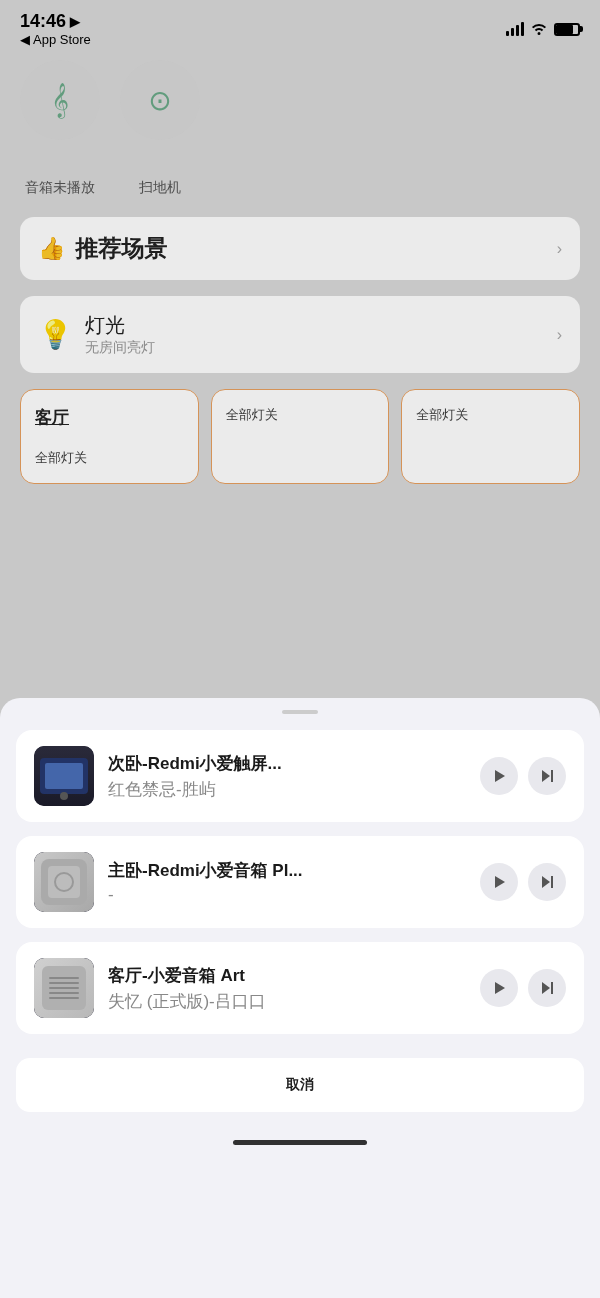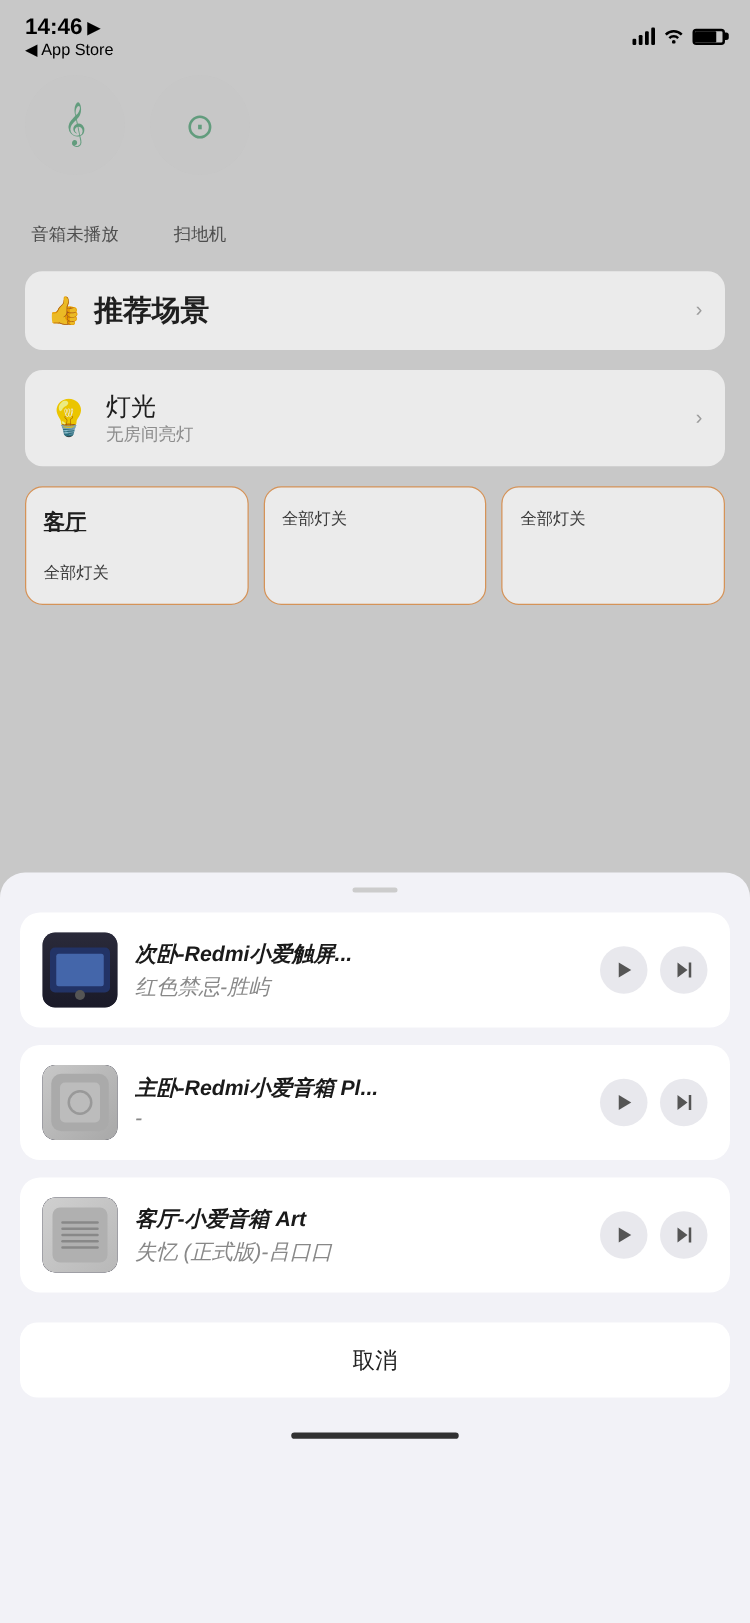--- a/index.html
+++ b/index.html
@@ -257,21 +257,20 @@
     }
     .music-thumb-gray2 {
       width: 100%;
       height: 100%;
       background: linear-gradient(135deg, #c8c8c8 0%, #a8a8a8 100%);
       border-radius: 10px;
     }
     .music-info {
       flex: 1;
       min-width: 0;
-      font-style: italic;
     }
     .music-device {
       font-size: 17px;
       font-weight: 600;
       color: #1a1a1a;
       white-space: nowrap;
       overflow: hidden;
       text-overflow: ellipsis;
       margin-bottom: 3px;
     }
@@ -307,23 +306,23 @@
     
     .cancel-section {
       padding: 10px 0 10px 0;
       margin-top: 4px;
     }
     .cancel-btn {
       background: white;
       border-radius: 14px;
       padding: 18px;
       text-align: center;
-      font-size: 18px;
+      font-size: 14px;
       color: #222;
-      font-weight: 400;
+      font-weight: 700;
       cursor: pointer;
       margin-bottom: 10px;
     }
 
     
     .home-indicator {
       width: 134px;
       height: 5px;
       background: #000;
       border-radius: 3px;

